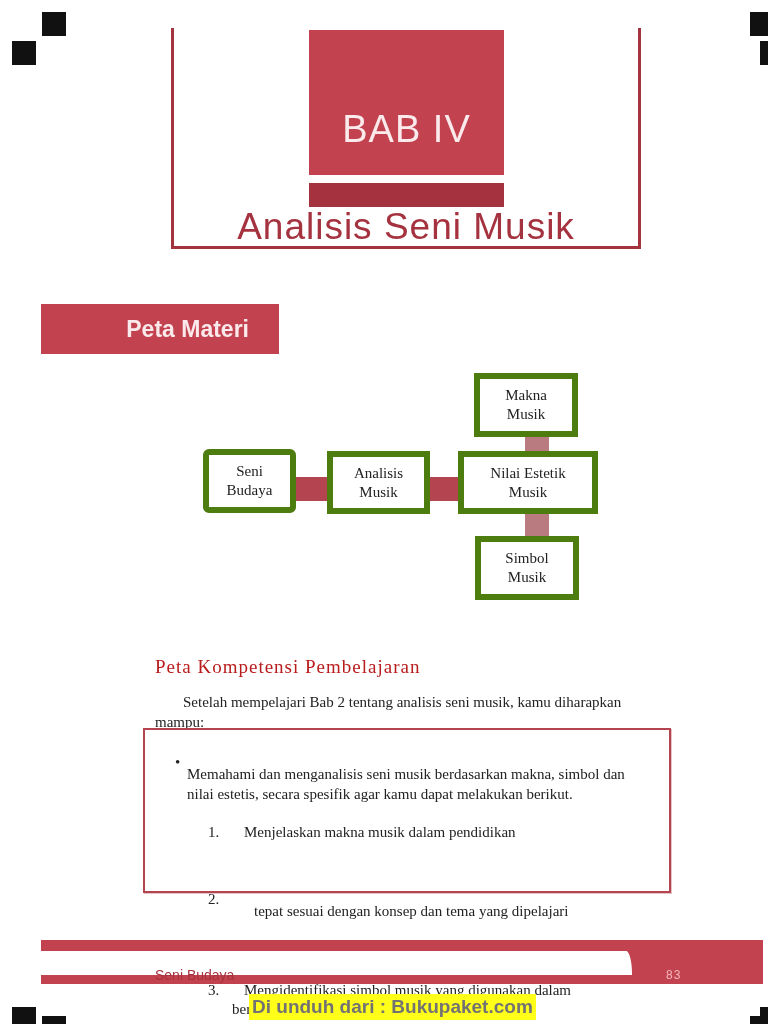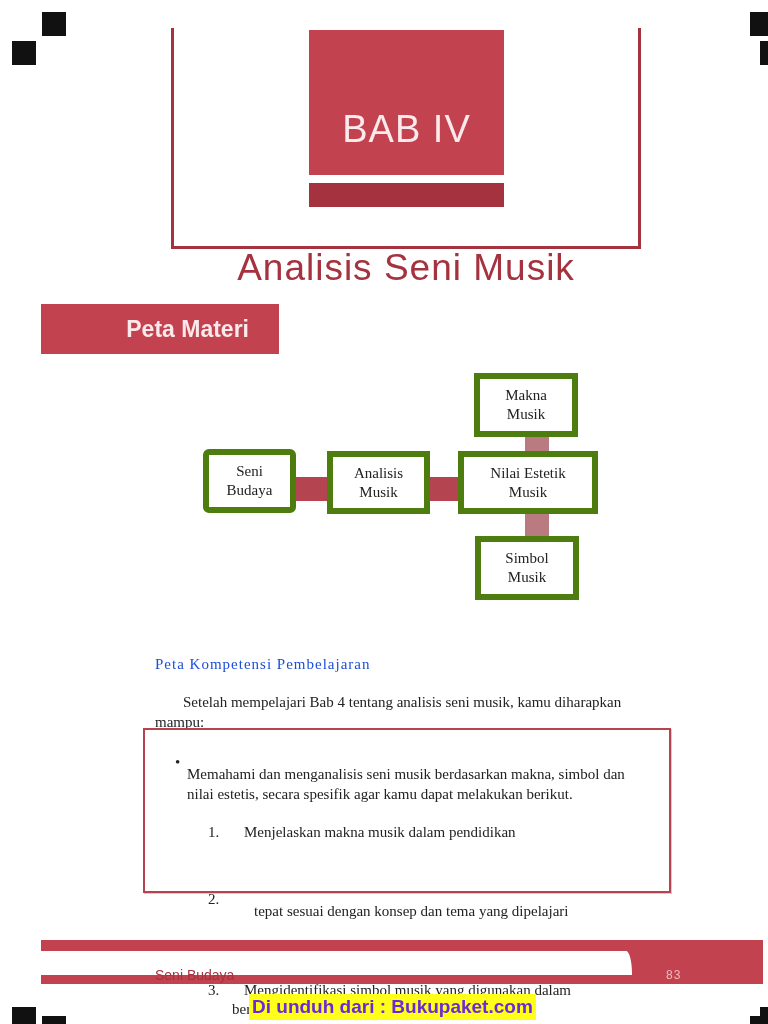--- a/index.html
+++ b/index.html
@@ -17,21 +17,21 @@
     .bab-block {
       position: absolute; left: 297px; top: 18px; width: 195px; height: 145px;
       background: #c2434f; color: #fbeaec;
       font-family: "Liberation Sans", sans-serif; font-size: 38px;
       display: flex; align-items: flex-end; justify-content: center; padding-bottom: 12px;
       letter-spacing: 1px;
     }
     .bab-underline { position: absolute; left: 297px; top: 171px; width: 195px; height: 2px; background: #a5323f; }
     .chapter-title {
       position: absolute; left: 159px; top: 182px; width: 470px; text-align: center;
-      font-family: "Liberation Sans", sans-serif; font-size: 37px; color: #a5323f; letter-spacing: 1px; margin-top: 41px;
+      font-family: "Liberation Sans", sans-serif; font-size: 37px; color: #a5323f; letter-spacing: 1px;
     }
 
     
     .section-banner {
       position: absolute; left: 29px; top: 292px; width: 238px; height: 50px;
       background: #c2434f; color: #fbe9eb;
       font-family: "Liberation Sans", sans-serif; font-size: 23px;
       display: flex; align-items: center; justify-content: flex-end; padding-right: 18px; font-weight: bold;
     }
 
@@ -40,21 +40,21 @@
       position: absolute; border: 6px solid #4d7c0f; background: #fff;
       display: flex; align-items: center; justify-content: center; text-align: center;
       font-family: "Liberation Serif", serif; font-size: 15px; line-height: 19px; color: #222;
       white-space: pre-line;
     }
     .connector { position: absolute; background: #b54451; }
     .connector.thin { background: #b97a80; }
 
     
     .comp-heading {
-      position: absolute; left: 131px; top: 632px; font-size: 15px; letter-spacing: 1px; color: #1d4ed8; text-align: center;
+      position: absolute; left: 131px; top: 632px; font-size: 19px; letter-spacing: 1px; color: #b91c1c; text-align: center;
     }
     .intro {
       position: absolute; left: 131px; top: 668px; width: 530px; font-size: 15px; line-height: 20px; color: #222;
       text-indent: 28px;
     }
     .comp-box {
       position: absolute; left: 131px; top: 716px; width: 528px; height: 165px;
       border: 2px solid #b54451; background: #fff;
       box-shadow: 1px 1px 0 #e7c2c6;
     }
@@ -84,21 +84,21 @@
       font-size: 14px; color: #a5323f;
     }
     .page-number {
       position: absolute; left: 642px; top: 944px; font-family: "Liberation Sans", sans-serif;
       font-size: 12px; color: #f4b6bc; letter-spacing: 1px;
     }
 
     
     .watermark {
       position: absolute; left: 237px; top: 982px; height: 26px; padding: 0 3px;
-      background: #ffff1a; color: #6d28d9;
+      background: #ffff1a; color: #737373;
       font-family: "Liberation Sans", sans-serif; font-weight: bold; font-size: 19px; line-height: 26px;
     }
   </style>
 </head>
 <body>
 
 <div class="crop" style="left:30px;top:0;width:1px;height:20px;"></div>
 <div class="crop" style="left:0;top:29px;width:20px;height:1px;"></div>
 <div class="crop" style="left:738px;top:0;width:1px;height:20px;"></div>
 <div class="crop" style="left:748px;top:29px;width:20px;height:1px;"></div>
@@ -131,21 +131,21 @@
 Musik</div>
   <div class="node" style="left:446px;top:439px;width:140px;height:63px;">Nilai Estetik
 Musik</div>
   <div class="node" style="left:462px;top:361px;width:104px;height:64px;">Makna
 Musik</div>
   <div class="node" style="left:463px;top:524px;width:104px;height:64px;">Simbol
 Musik</div>
 </div>
 
 <div class="comp-heading">Peta Kompetensi Pembelajaran</div>
-<div class="intro">Setelah mempelajari Bab 4 tentang analisis seni musik, kamu diharapkan mampu:</div>
+<div class="intro">Setelah mempelajari Bab 2 tentang analisis seni musik, kamu diharapkan mampu:</div>
 
 <div class="comp-box">
   <div class="bullet-row">
     <span class="bullet-dot">•</span>
     <span class="bullet-text">Memahami dan menganalisis seni musik berdasarkan makna, simbol dan nilai estetis, secara spesifik agar kamu dapat melakukan berikut.</span>
   </div>
   <div class="num-list">
     <div class="num-item">
       <span class="n">1.</span>
       <span class="t"><span>Menjelaskan makna musik dalam pendidikan</span></span>

